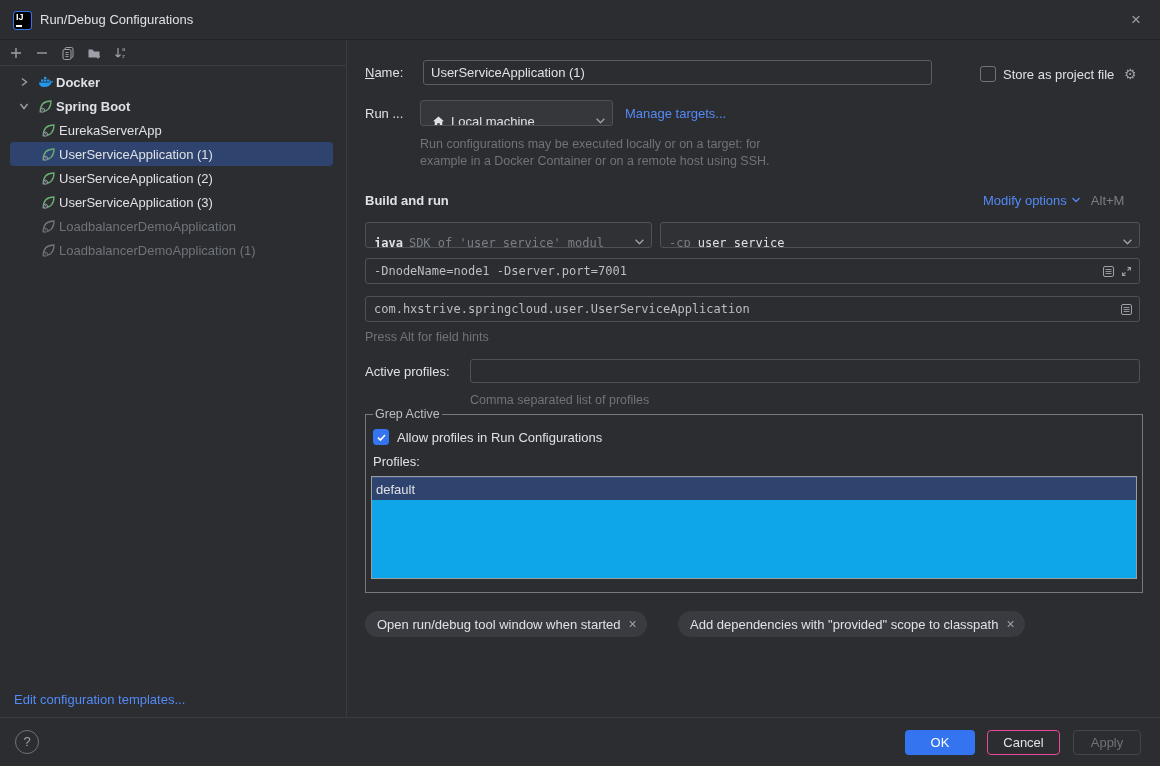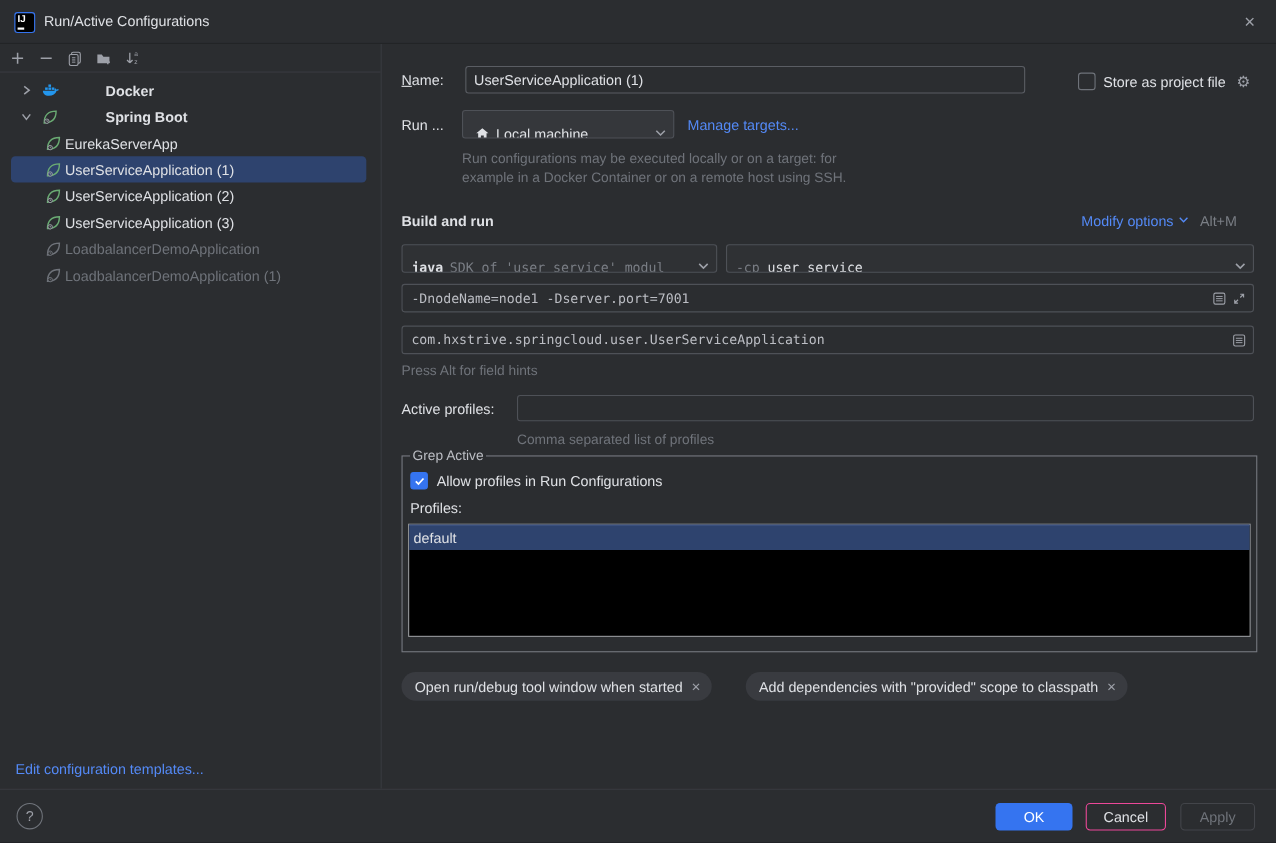--- a/index.html
+++ b/index.html
@@ -23,21 +23,21 @@
   .toolbar { position:absolute; top:40px; left:0; width:346px; height:26px; border-bottom:1px solid #393b40; display:flex; align-items:center; gap:10px; padding-left:8px; }
   .tb-icon { width:16px; height:16px; display:flex; align-items:center; justify-content:center; color:#9da0a8; }
   .v-sep { position:absolute; left:346px; top:40px; width:1px; height:677px; background:#393b40; }
 
   
   .tree { position:absolute; top:70px; left:0; width:346px; }
   .tree-row { position:relative; height:24px; display:flex; align-items:center; cursor:pointer; }
   .tree-row .chev { width:16px; height:16px; margin-left:16px; display:flex; align-items:center; justify-content:center; color:#9da0a8; }
   .tree-row .t-icon { width:17px; height:17px; margin-left:5px; margin-right:2px; display:flex; align-items:center; justify-content:center; }
   .tree-row.child .t-icon { margin-left:40px; }
-  .tree-row.bold .t-label { font-weight:bold;margin-left:40px; }
+  .tree-row.bold .t-label { font-weight:bold; }
   .tree-row.disabled .t-label { color:#6f737a; }
   .tree-row.selected::before { content:""; position:absolute; left:10px; right:13px; top:0; bottom:0; background:#2e436e; border-radius:4px; }
   .tree-row > * { position:relative; }
 
   .edit-templates { position:absolute; left:14px; top:692px; color:#548af7; cursor:pointer; }
 
   
   .form-label { position:absolute; color:#dfe1e5; }
   .mnemonic { display:inline-block; }
   .mnemonic::first-letter { text-decoration:underline; }
@@ -57,21 +57,21 @@
   .mono-light { color:#bcbec4; }
 
   .section-hdr { position:absolute; font-weight:bold; color:#dfe1e5; }
 
   .fld-icon { color:#9da0a8; display:flex; align-items:center; justify-content:center; width:18px; height:18px; flex-shrink:0; cursor:pointer; }
 
   fieldset.grep { position:absolute; left:365px; top:407px; width:778px; height:186px; border:1px solid #767980; padding:0 5px; }
   fieldset.grep legend { font-size:12.5px; color:#bcbec4; padding:0 2px; margin-left:2px; }
   .grep-check-row { display:flex; align-items:center; gap:8px; margin:8px 0 0 2px; }
   .grep-profiles-label { margin:9px 0 0 2px; color:#dfe1e5; }
-  .listbox { margin-top:7px; width:766px; height:103px; background:#000000; border:1px solid #9b9da1; }
+  .listbox { margin-top:7px; width:766px; height:103px; background:#0ea5e9; border:1px solid #9b9da1; }
   .list-item { height:23px; line-height:23px; padding-left:4px; color:#dfe1e5; cursor:pointer; }
   .list-item.selected { background:#2e436e; border-top:1px solid #3d5484; }
 
   .tag { position:absolute; height:26px; background:#393b40; border-radius:13px; display:inline-flex; align-items:center; padding:0 10px 0 12px; gap:8px; white-space:nowrap; }
   .tag .tag-x { color:#9da0a8; font-size:14px; cursor:pointer; }
 
   
   .footer { position:absolute; left:0; bottom:0; width:1160px; height:49px; border-top:1px solid #393b40; background:#2b2d30; }
   .help-btn { position:absolute; left:15px; top:730px; width:24px; height:24px; border:1px solid #6f737a; border-radius:50%; color:#9da0a8; text-align:center; line-height:22px; font-size:13px; cursor:pointer; }
   .btn { position:absolute; top:730px; height:25px; border-radius:4px; font-size:13px; text-align:center; cursor:pointer; display:flex; align-items:center; justify-content:center; font-family:inherit; }
@@ -82,21 +82,21 @@
 </head>
 <body>
 
 <div class="dialog">
 
   <div class="titlebar">
     <div class="app-logo">
       <span>IJ</span>
         <i></i>
     </div>
-    <div class="dlg-title">Run/Active Configurations</div>
+    <div class="dlg-title">Run/Debug Configurations</div>
     <div class="dlg-close">×</div>
   </div>
 
   <div class="toolbar">
     <span class="tb-icon">
       <svg width="14" height="14" viewBox="0 0 14 14">
           <path d="M7 2v10M2 7h10" stroke="currentColor" stroke-width="1.4" fill="none"></path>
         </svg>
     </span>
     <span class="tb-icon">

